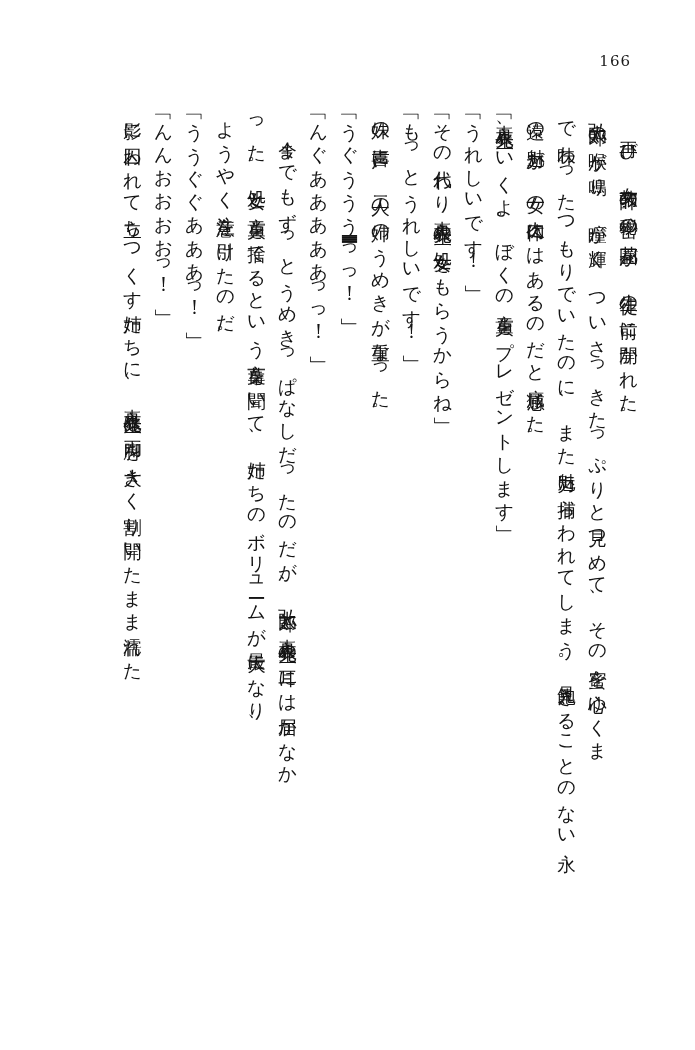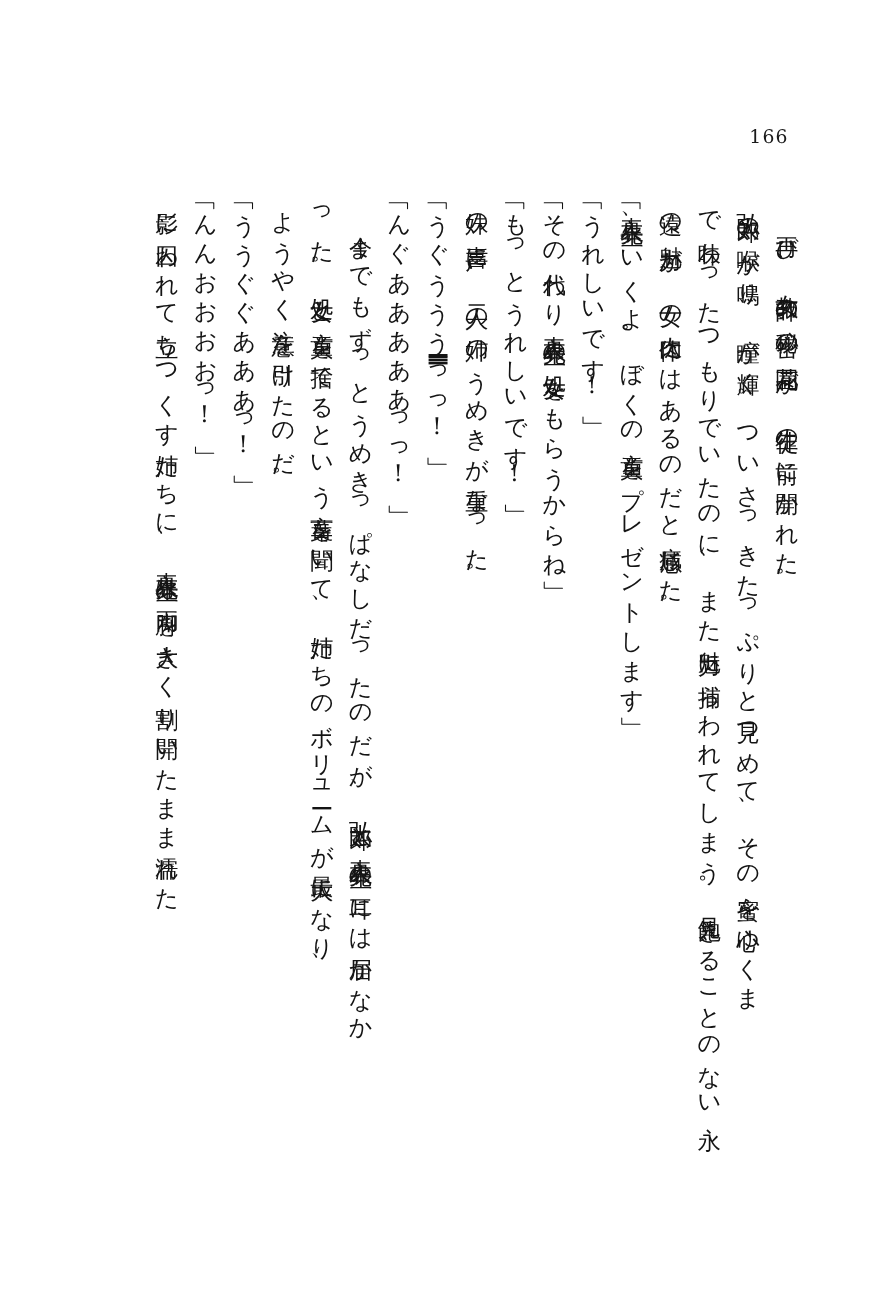--- a/index.html
+++ b/index.html
@@ -12,21 +12,20 @@
     height: 1050px;
     overflow: hidden;
     font-family: "DejaVu Serif", "Liberation Serif", serif;
     color: #111111;
   }
   .page {
     position: relative;
     width: 695px;
     height: 910px;
     background: #ffffff;
-    margin-top: 48px;
   }
   .page-number {
     position: absolute;
     top: 52px;
     right: 64px;
     font-size: 15px;
     letter-spacing: 1px;
     color: #1a1a1a;
     font-family: "DejaVu Serif", "Liberation Serif", serif;
   }

